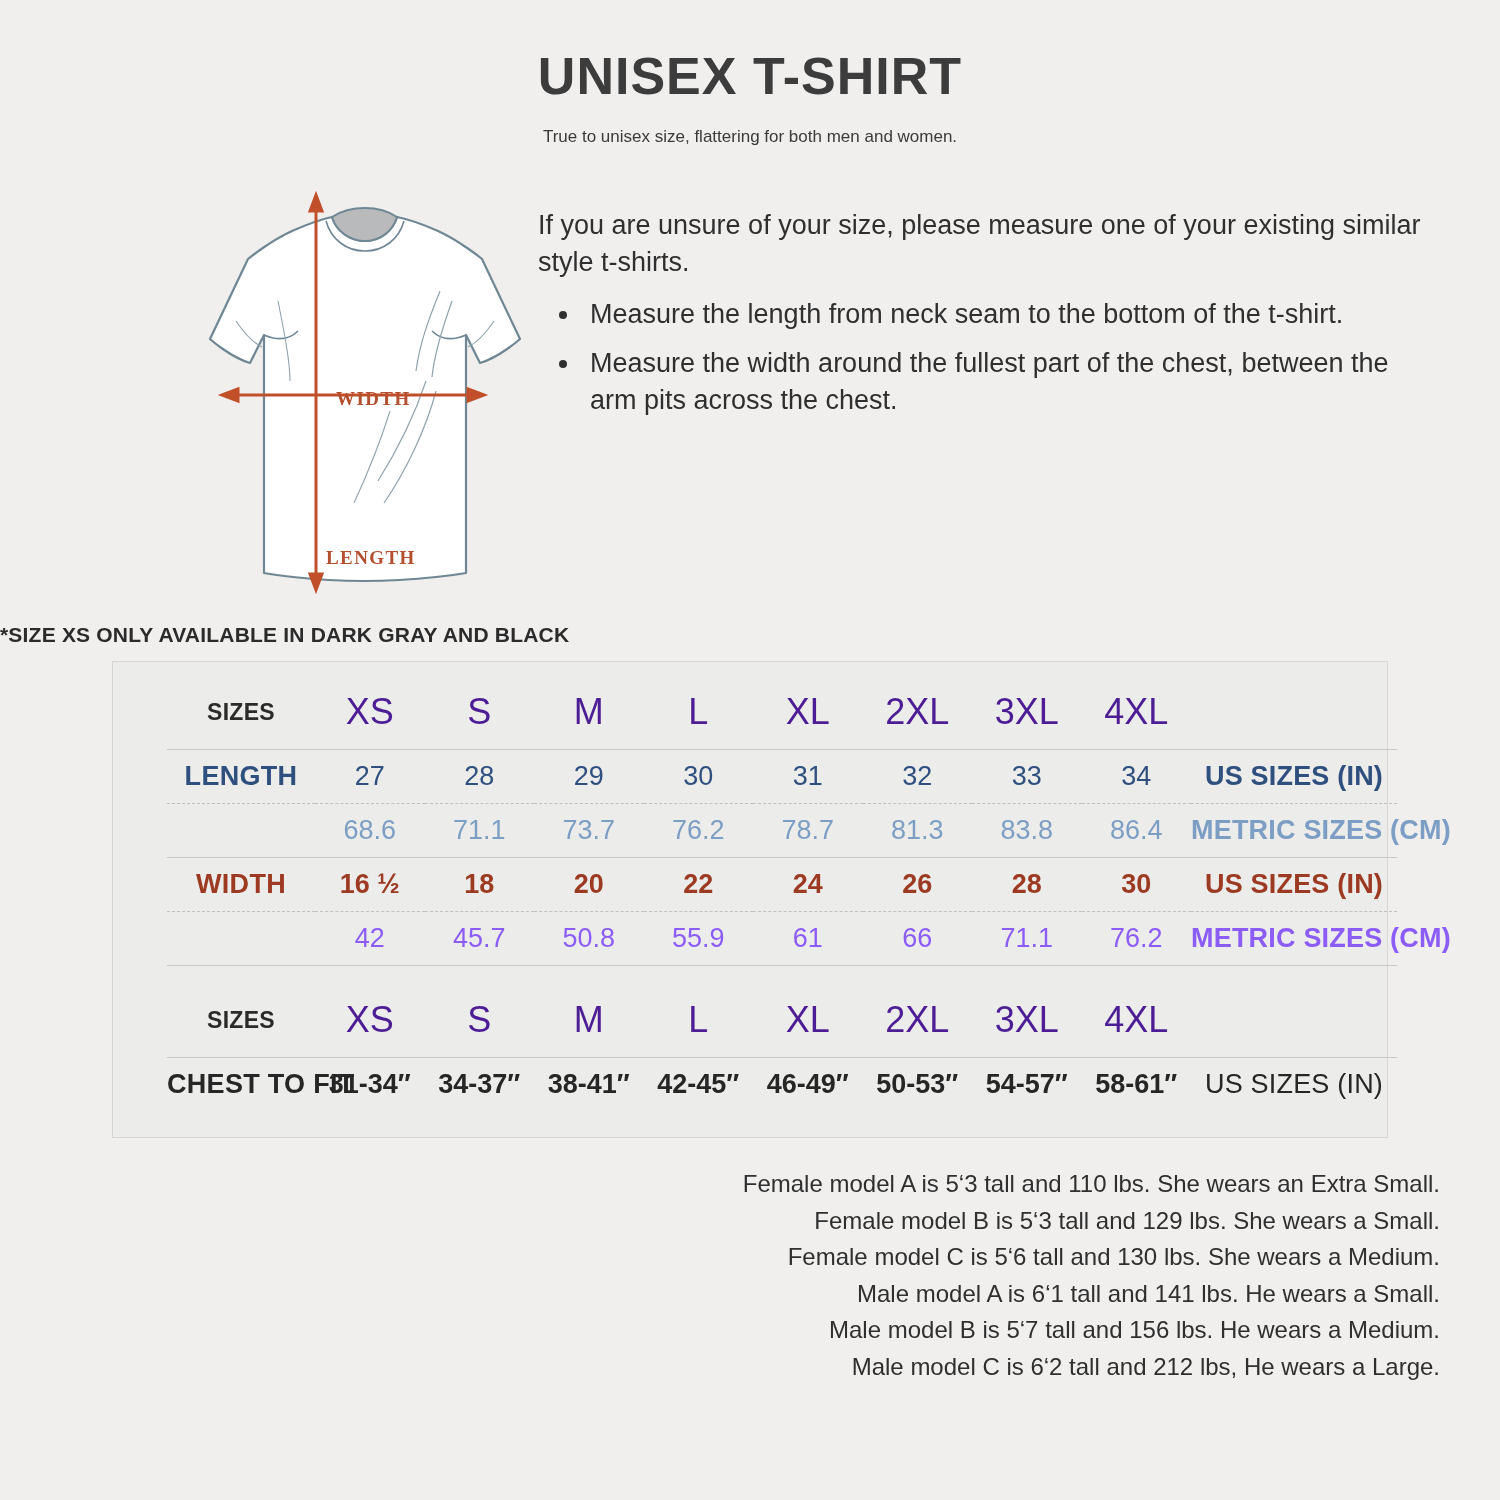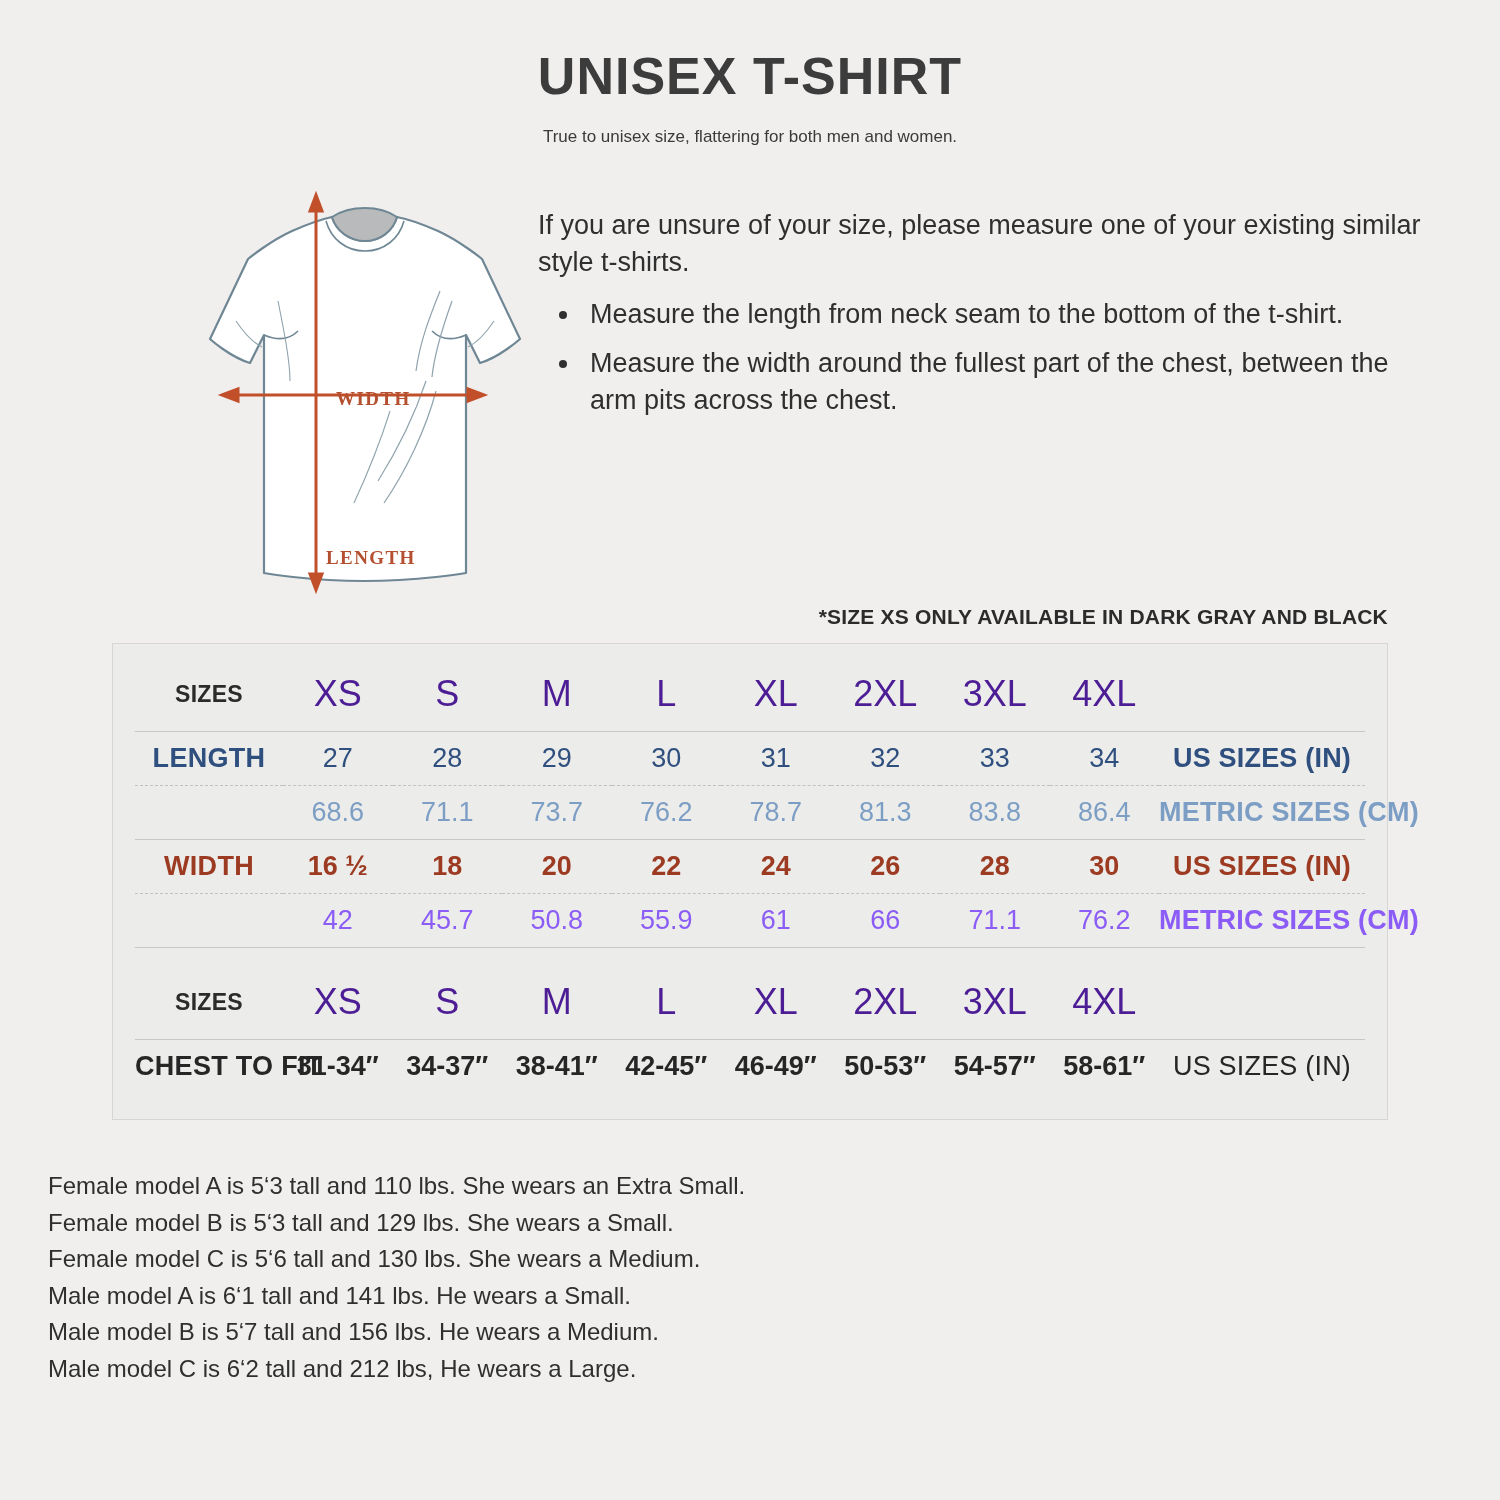--- a/index.html
+++ b/index.html
@@ -69,38 +69,39 @@
   }
   .instructions li {
     font-size: 27px;
     line-height: 1.38;
     margin-bottom: 12px;
     color: #2f2f2f;
     padding-left: 8px;
   }
   
   .note {
-    text-align: right;
     font-size: 21px;
     font-weight: 700;
     letter-spacing: 0.2px;
     color: #2b2b2b;
     padding: 0 112px 0 0;
+    margin-top: 18px;
   }
   
   .table-card {
     margin: 14px 112px 0 112px;
     background: #ececea;
     border: 1px solid #d8d6d3;
     padding: 18px 22px 26px 22px;
   }
   table.size-table {
     width: 100%;
     border-collapse: collapse;
     table-layout: fixed;
+    margin-left: 32px;
   }
   table.size-table td {
     text-align: center;
     padding: 11px 0;
     font-size: 27px;
     white-space: nowrap;
   }
   td.rowlabel {
     width: 148px;
     text-align: center;
@@ -129,23 +130,23 @@
   .c-blue-light { color: #7d9ec4; }
   .c-rust { color: #9c3a22; }
   .c-rust-light { color: #8b5cf6; }
   .c-dark { color: #262626; }
   tr.solid-sep td { border-bottom: 1px solid #c9c7c4; }
   tr.dash-sep td { border-bottom: 1px dashed #c3c1be; }
   td.nb { border-bottom: none !important; }
   .bold { font-weight: 700; }
   
   .footer {
-    text-align: left;
-    margin-top: 48px;
-    padding: 0 48px;
+    text-align: right;
+    margin-top: 28px;
+    padding: 0 60px;
   }
   .footer div {
     font-size: 24px;
     line-height: 1.52;
     color: #2f2f2f;
   }
   
   .dim-label {
     font-family: "Liberation Serif", serif;
     font-weight: 700;

